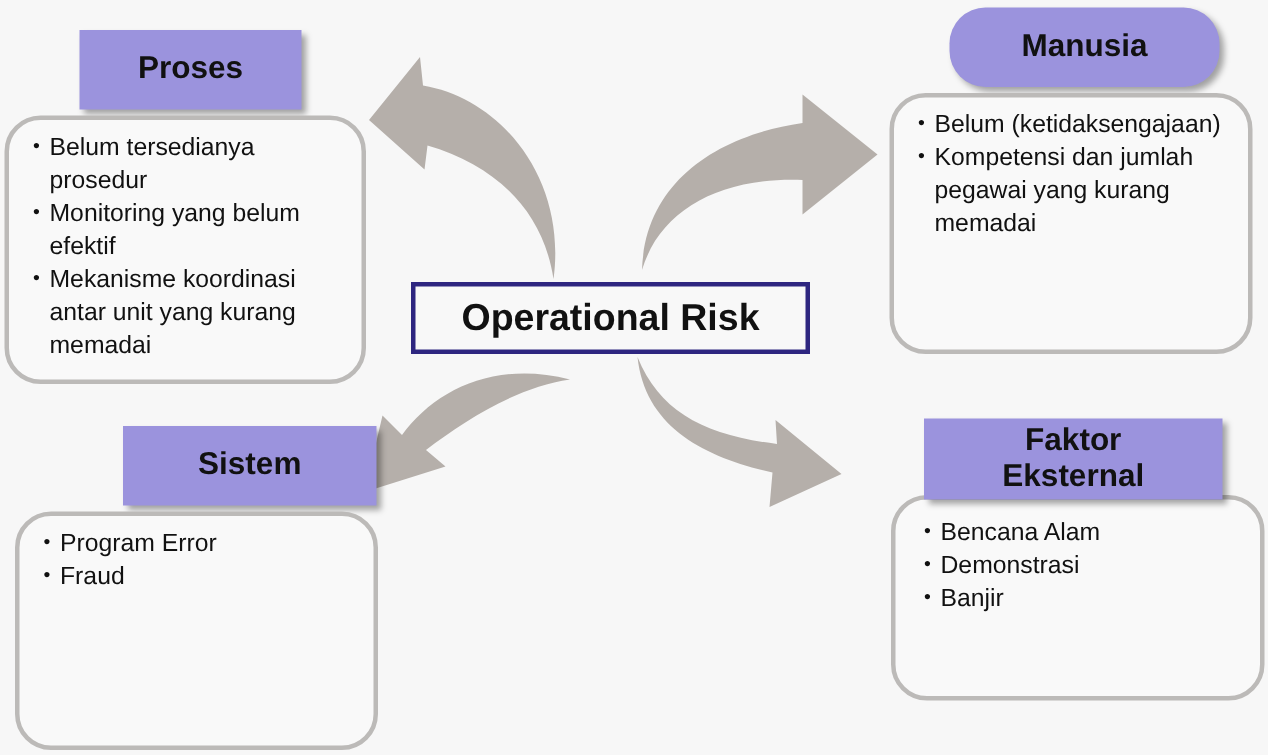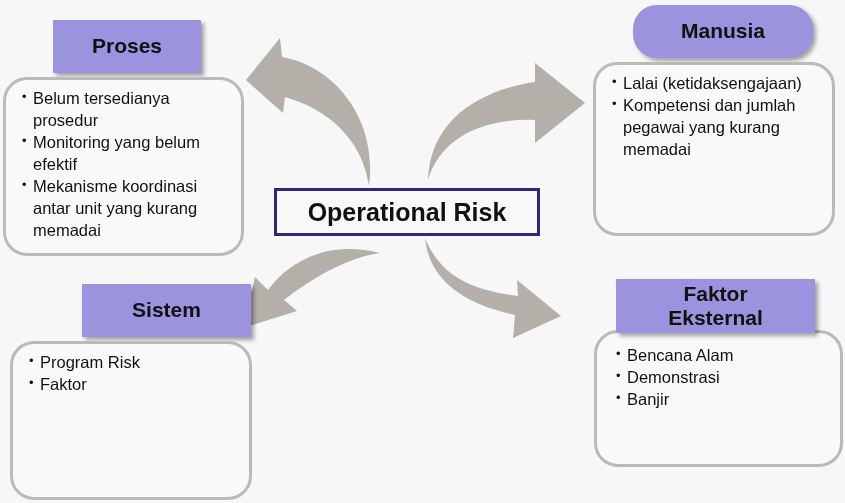--- a/index.html
+++ b/index.html
@@ -37,34 +37,34 @@
   <ul>
     <li>Belum tersedianya prosedur</li>
     <li>Monitoring yang belum efektif</li>
     <li>Mekanisme koordinasi antar unit yang kurang memadai</li>
   </ul>
 </div>
 
 <div class="label" style="left:633px; top:5px; width:180px; height:53px;border-radius:24px;">Manusia</div>
 <div class="box" style="left:593px; top:62px; width:242px; height:174px;">
   <ul>
-    <li>Lalai (ketidaksengajaan)</li>
+    <li>Belum (ketidaksengajaan)</li>
     <li>Kompetensi dan jumlah pegawai yang kurang memadai</li>
   </ul>
 </div>
 
 <div class="center">
   <span>Operational Risk</span>
 </div>
 
 <div class="label" style="left:50px; top:284px; width:169px; height:53px;margin-left:32px;">Sistem</div>
 <div class="box" style="left:10px; top:341px; width:242px; height:159px;">
   <ul>
-    <li>Program Risk</li>
-    <li>Faktor</li>
+    <li>Program Error</li>
+    <li>Fraud</li>
   </ul>
 </div>
 
 <div class="box" style="left:594px; top:330px; width:249px; height:137px; padding-top:12px;padding-left:19px;">
   <ul>
     <li>Bencana Alam</li>
     <li>Demonstrasi</li>
     <li>Banjir</li>
   </ul>
 </div>

